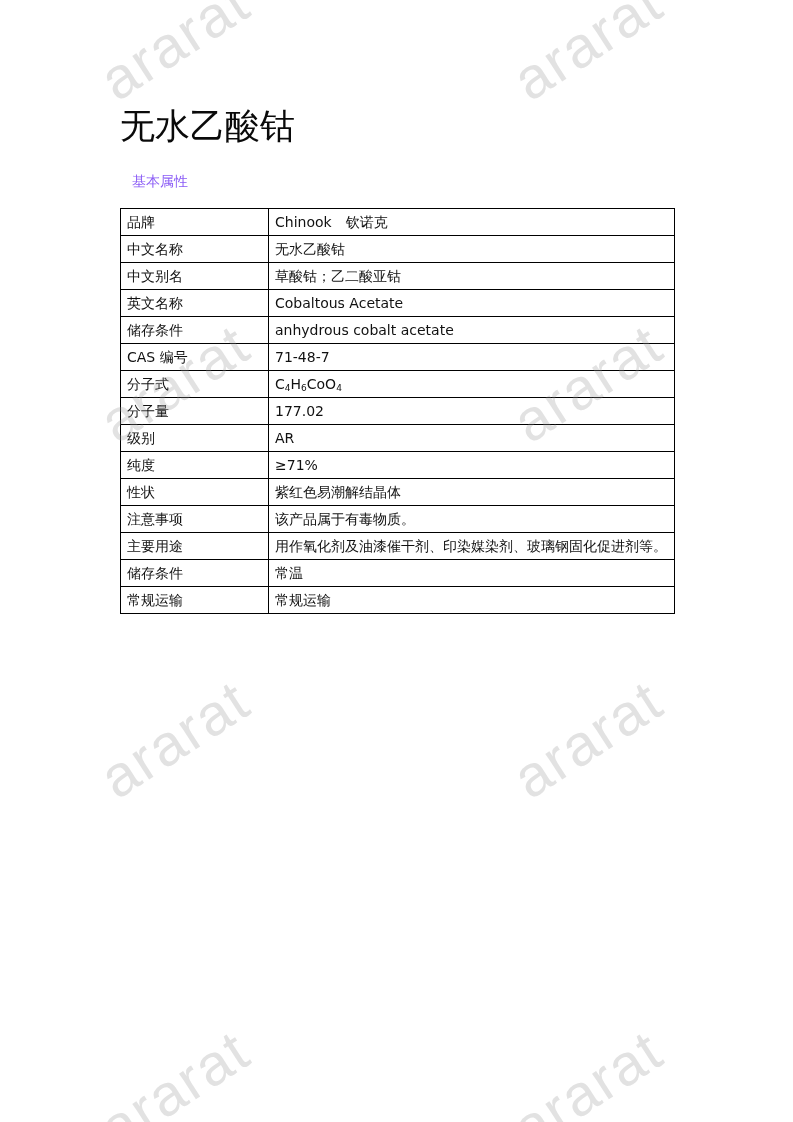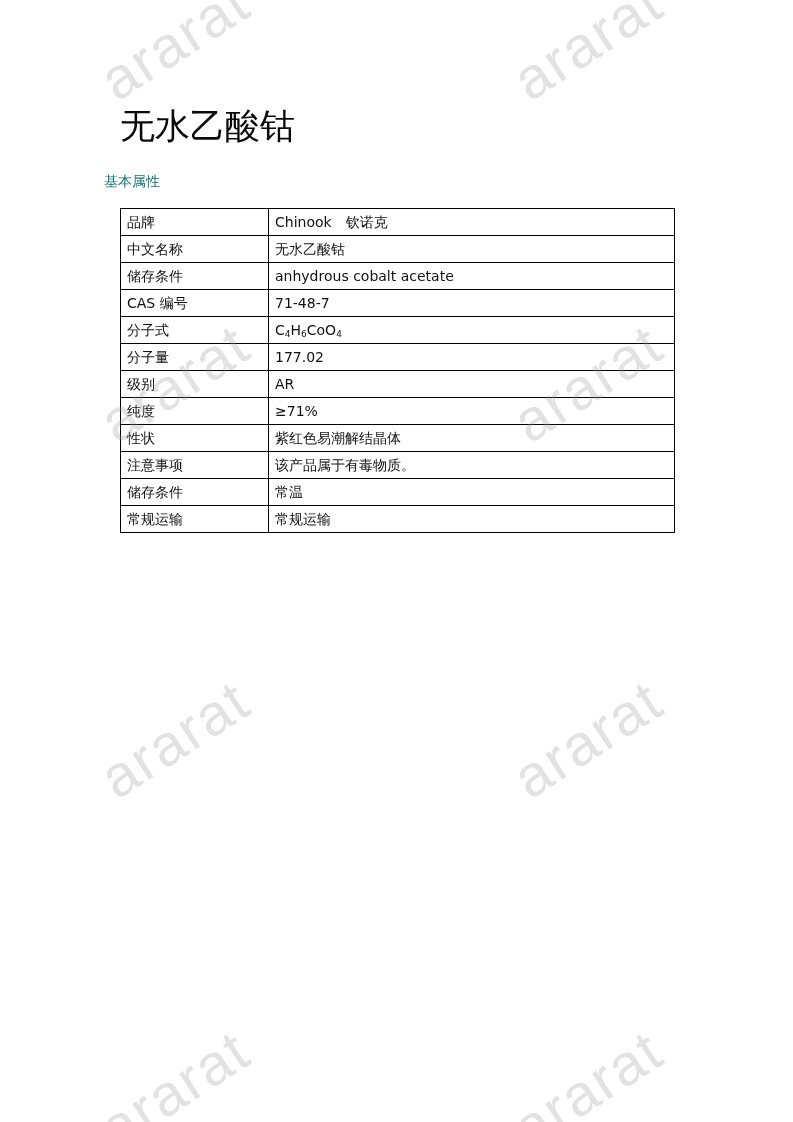--- a/index.html
+++ b/index.html
@@ -21,25 +21,25 @@
       top: 104px;
       margin: 0;
       font-size: 35px;
       font-weight: normal;
       line-height: 44px;
       letter-spacing: 0px;
       color: #0a0a0a;
     }
     .section-label {
       position: absolute;
-      left: 104px;
+      left: 132px;
       top: 172px;
       font-size: 14px;
       line-height: 18px;
-      color: #0f766e;
+      color: #8b5cf6;
     }
     table.props {
       position: absolute;
       left: 120px;
       top: 208px;
       width: 555px;
       border-collapse: collapse;
       table-layout: fixed;
       z-index: 1;
     }
@@ -86,20 +86,28 @@
   <tbody>
     <tr>
       <td class="key">品牌</td>
       <td>Chinook　钦诺克</td>
     </tr>
     <tr>
       <td class="key">中文名称</td>
       <td>无水乙酸钴</td>
     </tr>
     <tr>
+      <td class="key">中文别名</td>
+      <td>草酸钴；乙二酸亚钴</td>
+    </tr>
+    <tr>
+      <td class="key">英文名称</td>
+      <td>Cobaltous Acetate</td>
+    </tr>
+    <tr>
       <td class="key">储存条件</td>
       <td>anhydrous cobalt acetate</td>
     </tr>
     <tr>
       <td class="key">CAS 编号</td>
       <td>71-48-7</td>
     </tr>
     <tr>
       <td class="key">分子式</td>
       <td><span>C</span><sub>4</sub><span>H</span><sub>6</sub><span>CoO</span><sub>4</sub></td>
@@ -118,20 +126,24 @@
     </tr>
     <tr>
       <td class="key">性状</td>
       <td>紫红色易潮解结晶体</td>
     </tr>
     <tr>
       <td class="key">注意事项</td>
       <td>该产品属于有毒物质。</td>
     </tr>
     <tr>
+      <td class="key">主要用途</td>
+      <td>用作氧化剂及油漆催干剂、印染媒染剂、玻璃钢固化促进剂等。</td>
+    </tr>
+    <tr>
       <td class="key">储存条件</td>
       <td>常温</td>
     </tr>
     <tr>
       <td class="key">常规运输</td>
       <td>常规运输</td>
     </tr>
   </tbody>
 </table>
 

